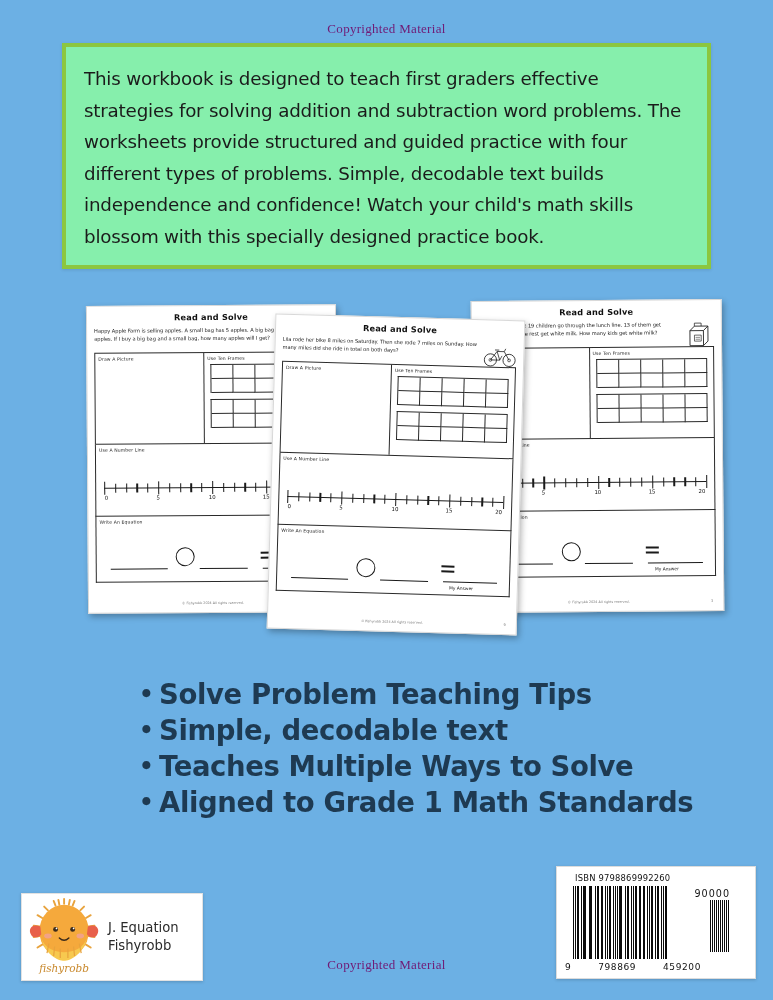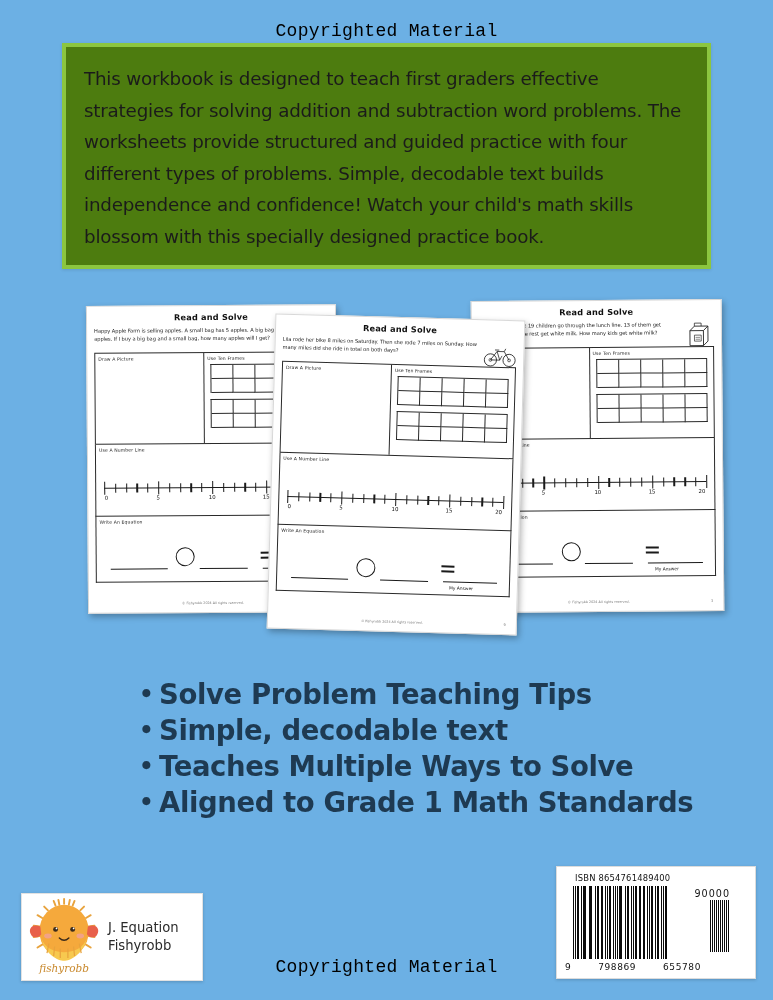--- a/index.html
+++ b/index.html
@@ -14,36 +14,36 @@
     overflow: hidden;
     position: relative;
   }
 
   
   .copyright-strip {
     position: absolute;
     left: 0;
     width: 100%;
     text-align: center;
-    font-size: 18px;
+    font-size: 13px;
     letter-spacing: 0.3px;
-    color: #000000;
-    font-family: Liberation Mono, monospace;
+    color: #701a75;
+    font-family: Liberation Serif, serif;
   }
   .copyright-top { top: 21px; }
   .copyright-bottom { top: 957px; }
 
   
   .desc-panel {
     position: absolute;
     left: 62px;
     top: 43px;
     width: 649px;
     height: 226px;
-    background: #4d7c0f;
+    background: #86efac;
     border: 4px solid #8cc63f;
     box-sizing: border-box;
     box-shadow: 0 1px 3px rgba(0,0,0,0.12);
   }
   .desc-text {
     position: absolute;
     left: 18px;
     top: 16px;
     right: 16px;
     font-family: "DejaVu Sans", sans-serif;
@@ -748,21 +748,21 @@
       <text x="38" y="78" font-family="DejaVu Serif, serif" font-style="italic" font-size="11" fill="#c9892d" text-anchor="middle">fishyrobb</text>
     </svg>
   </div>
   <div class="logo-text">
     <div>J. Equation</div>
     <div>Fishyrobb</div>
   </div>
 </div>
 
 <div class="barcode-card">
-  <div class="isbn-label">ISBN 8654761489400</div>
+  <div class="isbn-label">ISBN 9798869992260</div>
   <div class="addon-label">90000</div>
   <div class="bars-main" id="barsMain">
       <div class="bar" style="width:1px"></div>
       <div style="width:1px"></div>
       <div class="bar" style="width:1px"></div>
       <div style="width:1px"></div>
       <div class="bar" style="width:2px"></div>
       <div style="width:2px"></div>
       <div class="bar" style="width:1px"></div>
       <div style="width:1px"></div>
@@ -839,17 +839,17 @@
       <div class="bar" style="width:1px"></div>
       <div style="width:1px"></div>
       <div class="bar" style="width:1px"></div>
       <div style="width:1px"></div>
       <div class="bar" style="width:1px"></div>
       <div style="width:1px"></div>
     </div>
   <div class="ean-digits">
     <span>9</span>
     <span>798869</span>
-    <span>655780</span>
+    <span>459200</span>
   </div>
 </div>
 
 <div class="copyright-strip copyright-bottom">Copyrighted Material</div>
 
 </body></html>

